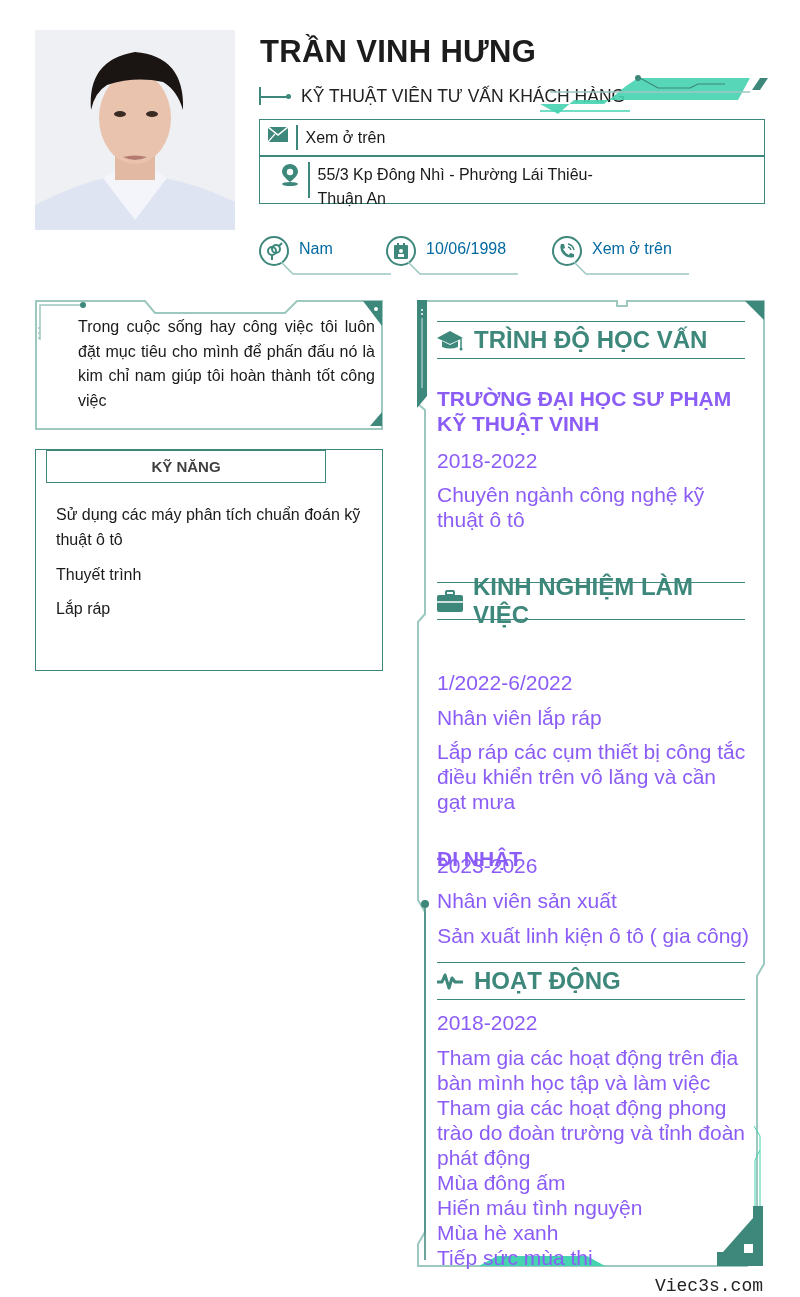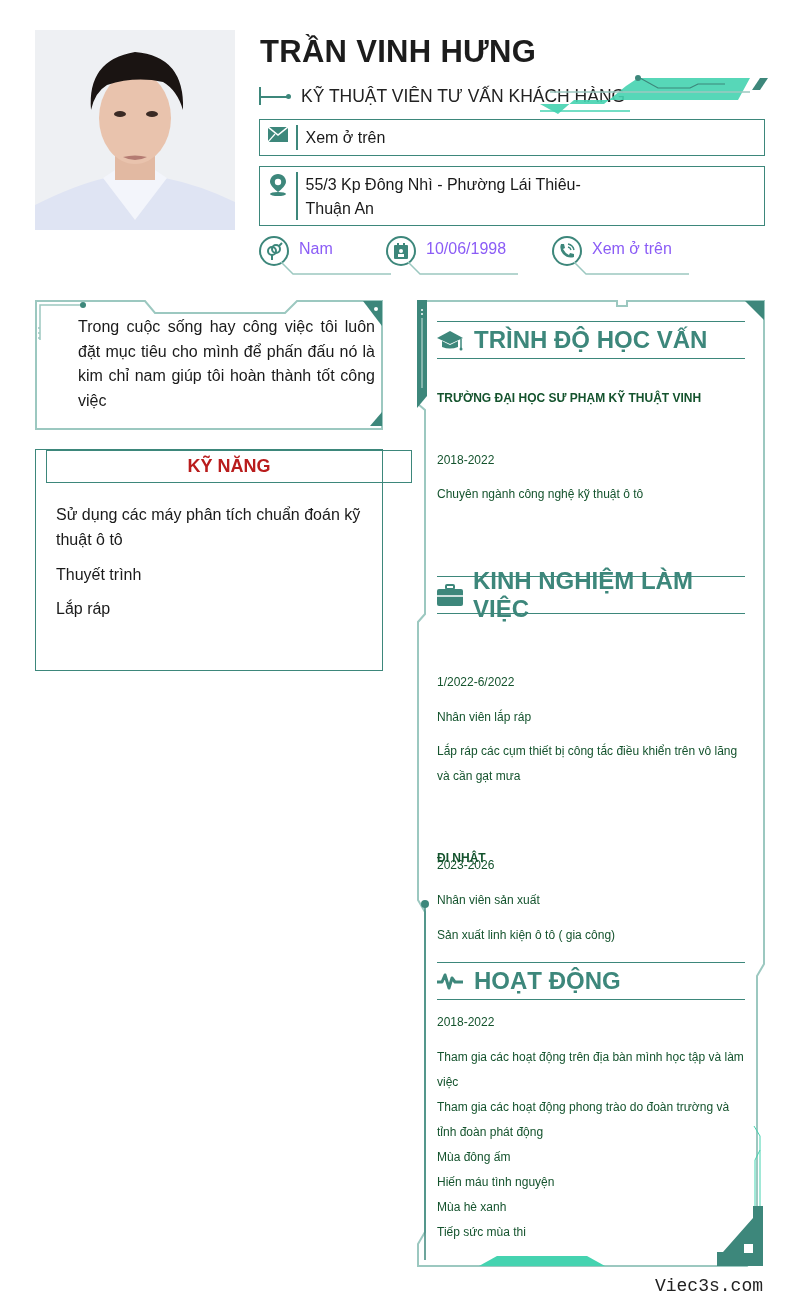--- a/index.html
+++ b/index.html
@@ -20,48 +20,48 @@
     .title-line .d { position: absolute; left: 27px; top: 7px; width: 5px; height: 5px; border-radius: 50%; background: #3d877b; }
     .job-title { font-size: 17.5px; color: #222; }
     .title-deco { left: 540px; top: 72px; width: 235px; height: 42px; }
 
     
     .cbox { left: 259px; width: 506px; border: 1.5px solid #3d877b; display: flex; }
     .cbox .ic { width: 36px; display: flex; justify-content: center; padding-top: 7px; }
     .cbox .sep { width: 1.5px; background: #3d877b; margin: 5px 0; }
     .cbox .tx { padding: 6px 8px; font-size: 16px; line-height: 24px; color: #1a1a1a; }
     .c-email { top: 119px; height: 37px; }
-    .c-addr { top: 166px; height: 60px; }
+    .c-addr { top: 156px; height: 48px; padding-left: 12px; }
 
     .mini { top: 236px; height: 42px; }
     .mini .circ { position: absolute; left: 0; top: 0; width: 30px; height: 30px; border: 2px solid #3d877b; border-radius: 50%; display: flex; align-items: center; justify-content: center; }
-    .mini .lbl { position: absolute; left: 40px; top: 4px; font-size: 16px; white-space: nowrap; color: #8b5cf6; }
+    .mini .lbl { position: absolute; left: 40px; top: 4px; font-size: 16px; white-space: nowrap; color: #0369a1; }
     .mini .ul { position: absolute; left: 22px; top: 26px; }
     .m1 { left: 259px; width: 110px; }
     .m2 { left: 386px; width: 135px; }
     .m3 { left: 552px; width: 140px; }
 
     
     .summary { left: 35px; top: 300px; width: 348px; height: 130px; }
     .summary svg.frame { position: absolute; left: 0; top: 0; }
     .summary .txt { position: absolute; left: 43px; top: 15px; width: 297px; font-size: 16px; line-height: 24.5px; text-align: justify; color: #1a1a1a; }
 
     
     .skills { left: 35px; top: 449px; width: 348px; height: 222px; border: 1.5px solid #3d877b; }
-    .skills .hd { position: absolute; left: 10px; top: 0; width: 366px; height: 33px; border: 1.5px solid #3d877b; text-align: center; font-size: 18px; font-weight: bold; color: #b91c1c; line-height: 31px; }
+    .skills .hd { position: absolute; left: 10px; top: 0; width: 280px; height: 33px; border: 1.5px solid #3d877b; text-align: center; font-size: 15px; font-weight: bold; color: #404040; line-height: 31px; }
     .skills ul { position: absolute; left: 20px; top: 52px; width: 315px; list-style: none; }
     .skills li { font-size: 16px; line-height: 25px; margin-bottom: 9.5px; color: #1a1a1a; }
 
     
     .rpanel { left: 417px; top: 300px; width: 348px; height: 968px; }
     .rpanel svg.frame { position: absolute; left: 0; top: 0; }
     .sec-hd { position: absolute; left: 20px; width: 308px; height: 38px; border-top: 1.5px solid #3d877b; border-bottom: 1.5px solid #3d877b; display: flex; align-items: center; }
     .sec-hd .ic { width: 28px; height: 24px; display: flex; align-items: center; justify-content: flex-start; margin-right: 9px; }
     .sec-hd .t { font-size: 24px; font-weight: bold; color: #3d877b; }
-    .rtext { position: absolute; left: 20px; width: 312px; font-size: 12px; line-height: 25px; color: #14532d; }
+    .rtext { position: absolute; left: 20px; width: 312px; font-size: 21px; line-height: 25px; color: #8b5cf6; }
     .rtext.b { font-weight: bold; }
 
     .watermark { right: 37px; top: 1276px; font-family: "Liberation Mono", "DejaVu Sans Mono", monospace; font-size: 18px; color: #222; }
   </style>
 </head>
 <body>
 
 <div class="abs photo">
   <svg viewBox="0 0 200 200">
     <rect width="200" height="200" fill="#eef0f3"></rect>
@@ -213,38 +213,38 @@
           <line x1="24" y1="10" x2="24" y2="19" stroke="#3d877b" stroke-width="1.5"></line>
           <circle cx="24" cy="20" r="1.5" fill="#3d877b"></circle>
         </svg>
     </span>
     <span class="t">TRÌNH ĐỘ HỌC VẤN</span>
   </div>
   <div class="rtext b" style="top:86px;">TRƯỜNG ĐẠI HỌC SƯ PHẠM KỸ THUẬT VINH</div>
   <div class="rtext" style="top:148px;">2018-2022</div>
   <div class="rtext" style="top:182px;">Chuyên ngành công nghệ kỹ thuật ô tô</div>
 
-  <div class="sec-hd" style="top:276px;">
+  <div class="sec-hd" style="top:282px;">
     <span class="ic">
       <svg width="26" height="22" viewBox="0 0 26 22">
           <rect x="9" y="1" width="8" height="4" rx="1" fill="none" stroke="#3d877b" stroke-width="2"></rect>
           <rect x="0" y="5" width="26" height="17" rx="2" fill="#3d877b"></rect>
           <line x1="0" y1="12" x2="26" y2="12" stroke="#fff" stroke-width="1.5"></line>
         </svg>
     </span>
     <span class="t">KINH NGHIỆM LÀM VIỆC</span>
   </div>
   <div class="rtext" style="top:370px;">1/2022-6/2022</div>
   <div class="rtext" style="top:405px;">Nhân viên lắp ráp</div>
   <div class="rtext" style="top:439px;">Lắp ráp các cụm thiết bị công tắc điều khiển trên vô lăng và cần gạt mưa</div>
 
   <div class="rtext b" style="top:525px;margin-top:21px;">ĐI NHẬT</div>
   <div class="rtext" style="top:553px;">2023-2026</div>
   <div class="rtext" style="top:588px;">Nhân viên sản xuất</div>
-  <div class="rtext" style="top:623px;">Sản xuất linh kiện ô tô ( gia công)</div>
+  <div class="rtext" style="top:623px;text-align:right;">Sản xuất linh kiện ô tô ( gia công)</div>
 
   <div class="sec-hd" style="top:662px;">
     <span class="ic">
       <svg width="26" height="20" viewBox="0 0 26 20">
           <polyline points="0,11 5,11 8,4 12,17 15,7 18,11 26,11" fill="none" stroke="#3d877b" stroke-width="3" stroke-linejoin="round"></polyline>
         </svg>
     </span>
     <span class="t">HOẠT ĐỘNG</span>
   </div>
   <div class="rtext" style="top:710px;">2018-2022</div>

